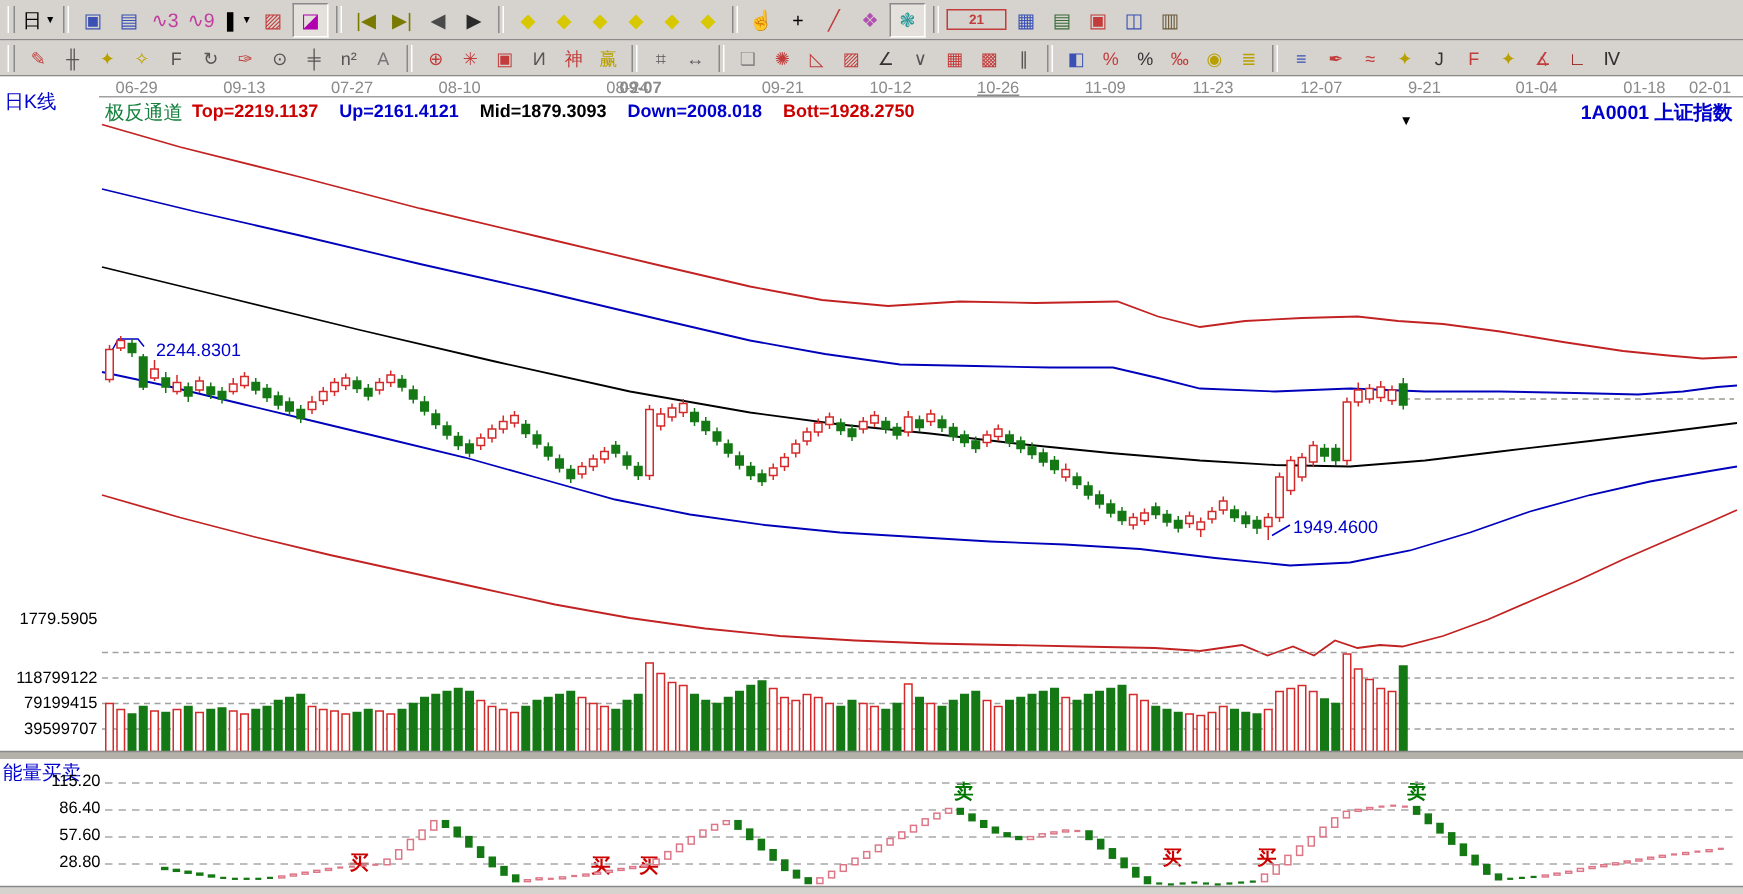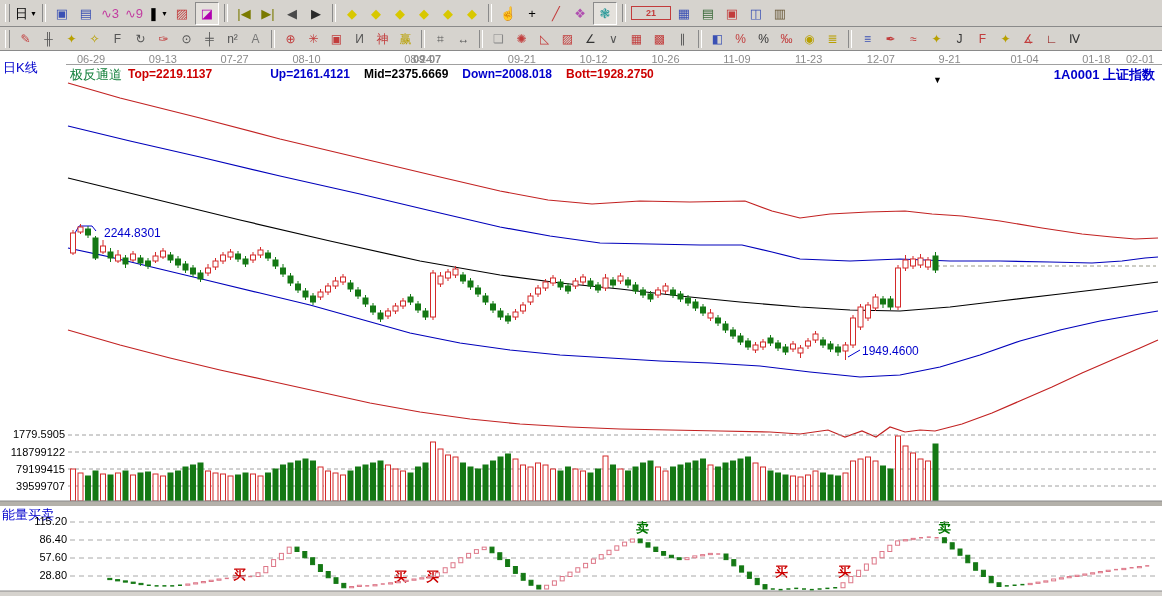--- a/index.html
+++ b/index.html
@@ -265,22 +265,22 @@
         <span style="color: rgb(51, 51, 51);">Ⅳ</span>
       </div>
     </div>
 
   <div id="chartCanvas" style="position:absolute;left:0;top:51px;width:1162px;height:545px;background:#fff;"></div>
 
   <div class="ov" style="left:3px;top:59px;color:#0000cc;font-size:13px;">日K线</div>
   <div class="ov" style="left:70px;top:66px;color:#15803d;font-size:13px;">极反通道</div>
   <div id="headerVals">
       <span style="color: rgb(204, 0, 0);">Top=2219.1137</span>
-      <span style="color: rgb(0, 0, 204); margin-left: 44px;">Up=2161.4121</span>
-      <span style="color: rgb(0, 0, 0);">Mid=2375.6669</span>
+      <span style="color: rgb(0, 0, 204);">Up=2161.4121</span>
+      <span style="color: rgb(0, 0, 0);">Mid=1879.3093</span>
       <span style="color: rgb(0, 0, 204);">Down=2008.018</span>
       <span style="color: rgb(204, 0, 0);">Bott=1928.2750</span>
     </div>
   <div class="ov" style="right:7px;top:66px;color:#0000cc;font-size:13px;font-weight:bold;">1A0001  上证指数</div>
   <div class="ov" style="left:933px;top:75px;color:#000;font-size:9px;">▼</div>
   <div class="ov" style="left:2px;top:506px;color:#0000cc;font-size:13px;">能量买卖</div>
   <div id="overlays">
       <div class="dateLbl" style="left: 77px;">06-29</div>
       <div class="dateLbl" style="left: 148.8px;">09-13</div>
       <div class="dateLbl" style="left: 220.6px;">07-27</div>
@@ -290,21 +290,21 @@
       <div class="dateLbl" style="left: 507.8px;">09-21</div>
       <div class="dateLbl" style="left: 579.6px;">10-12</div>
       <div class="dateLbl" style="left: 651.4px; text-decoration: underline;">10-26</div>
       <div class="dateLbl" style="left: 723.2px;">11-09</div>
       <div class="dateLbl" style="left: 795px;">11-23</div>
       <div class="dateLbl" style="left: 866.8px;">12-07</div>
       <div class="dateLbl" style="left: 938.6px;">9-21</div>
       <div class="dateLbl" style="left: 1010.4px;">01-04</div>
       <div class="dateLbl" style="left: 1082.2px;">01-18</div>
       <div class="dateLbl" style="left: 1126px;">02-01</div>
-      <div class="volLbl" style="left: 1px; top: 428px;">1779.5905</div>
+      <div class="volLbl" style="left: 1px; top: 407px;">1779.5905</div>
       <div class="volLbl" style="left: 1px; top: 446px;">118799122</div>
       <div class="volLbl" style="left: 1px; top: 463px;">79199415</div>
       <div class="volLbl" style="left: 1px; top: 480px;">39599707</div>
       <div class="scaleLbl" style="left: 3px; top: 515px;">115.20</div>
       <div class="scaleLbl" style="left: 3px; top: 533px;">86.40</div>
       <div class="scaleLbl" style="left: 3px; top: 551px;">57.60</div>
       <div class="scaleLbl" style="left: 3px; top: 569px;">28.80</div>
       <div class="sigMark" style="left: 233px; top: 566px; color: rgb(204, 0, 0);">买</div>
       <div class="sigMark" style="left: 394px; top: 568px; color: rgb(204, 0, 0);">买</div>
       <div class="sigMark" style="left: 426px; top: 568px; color: rgb(204, 0, 0);">买</div>

